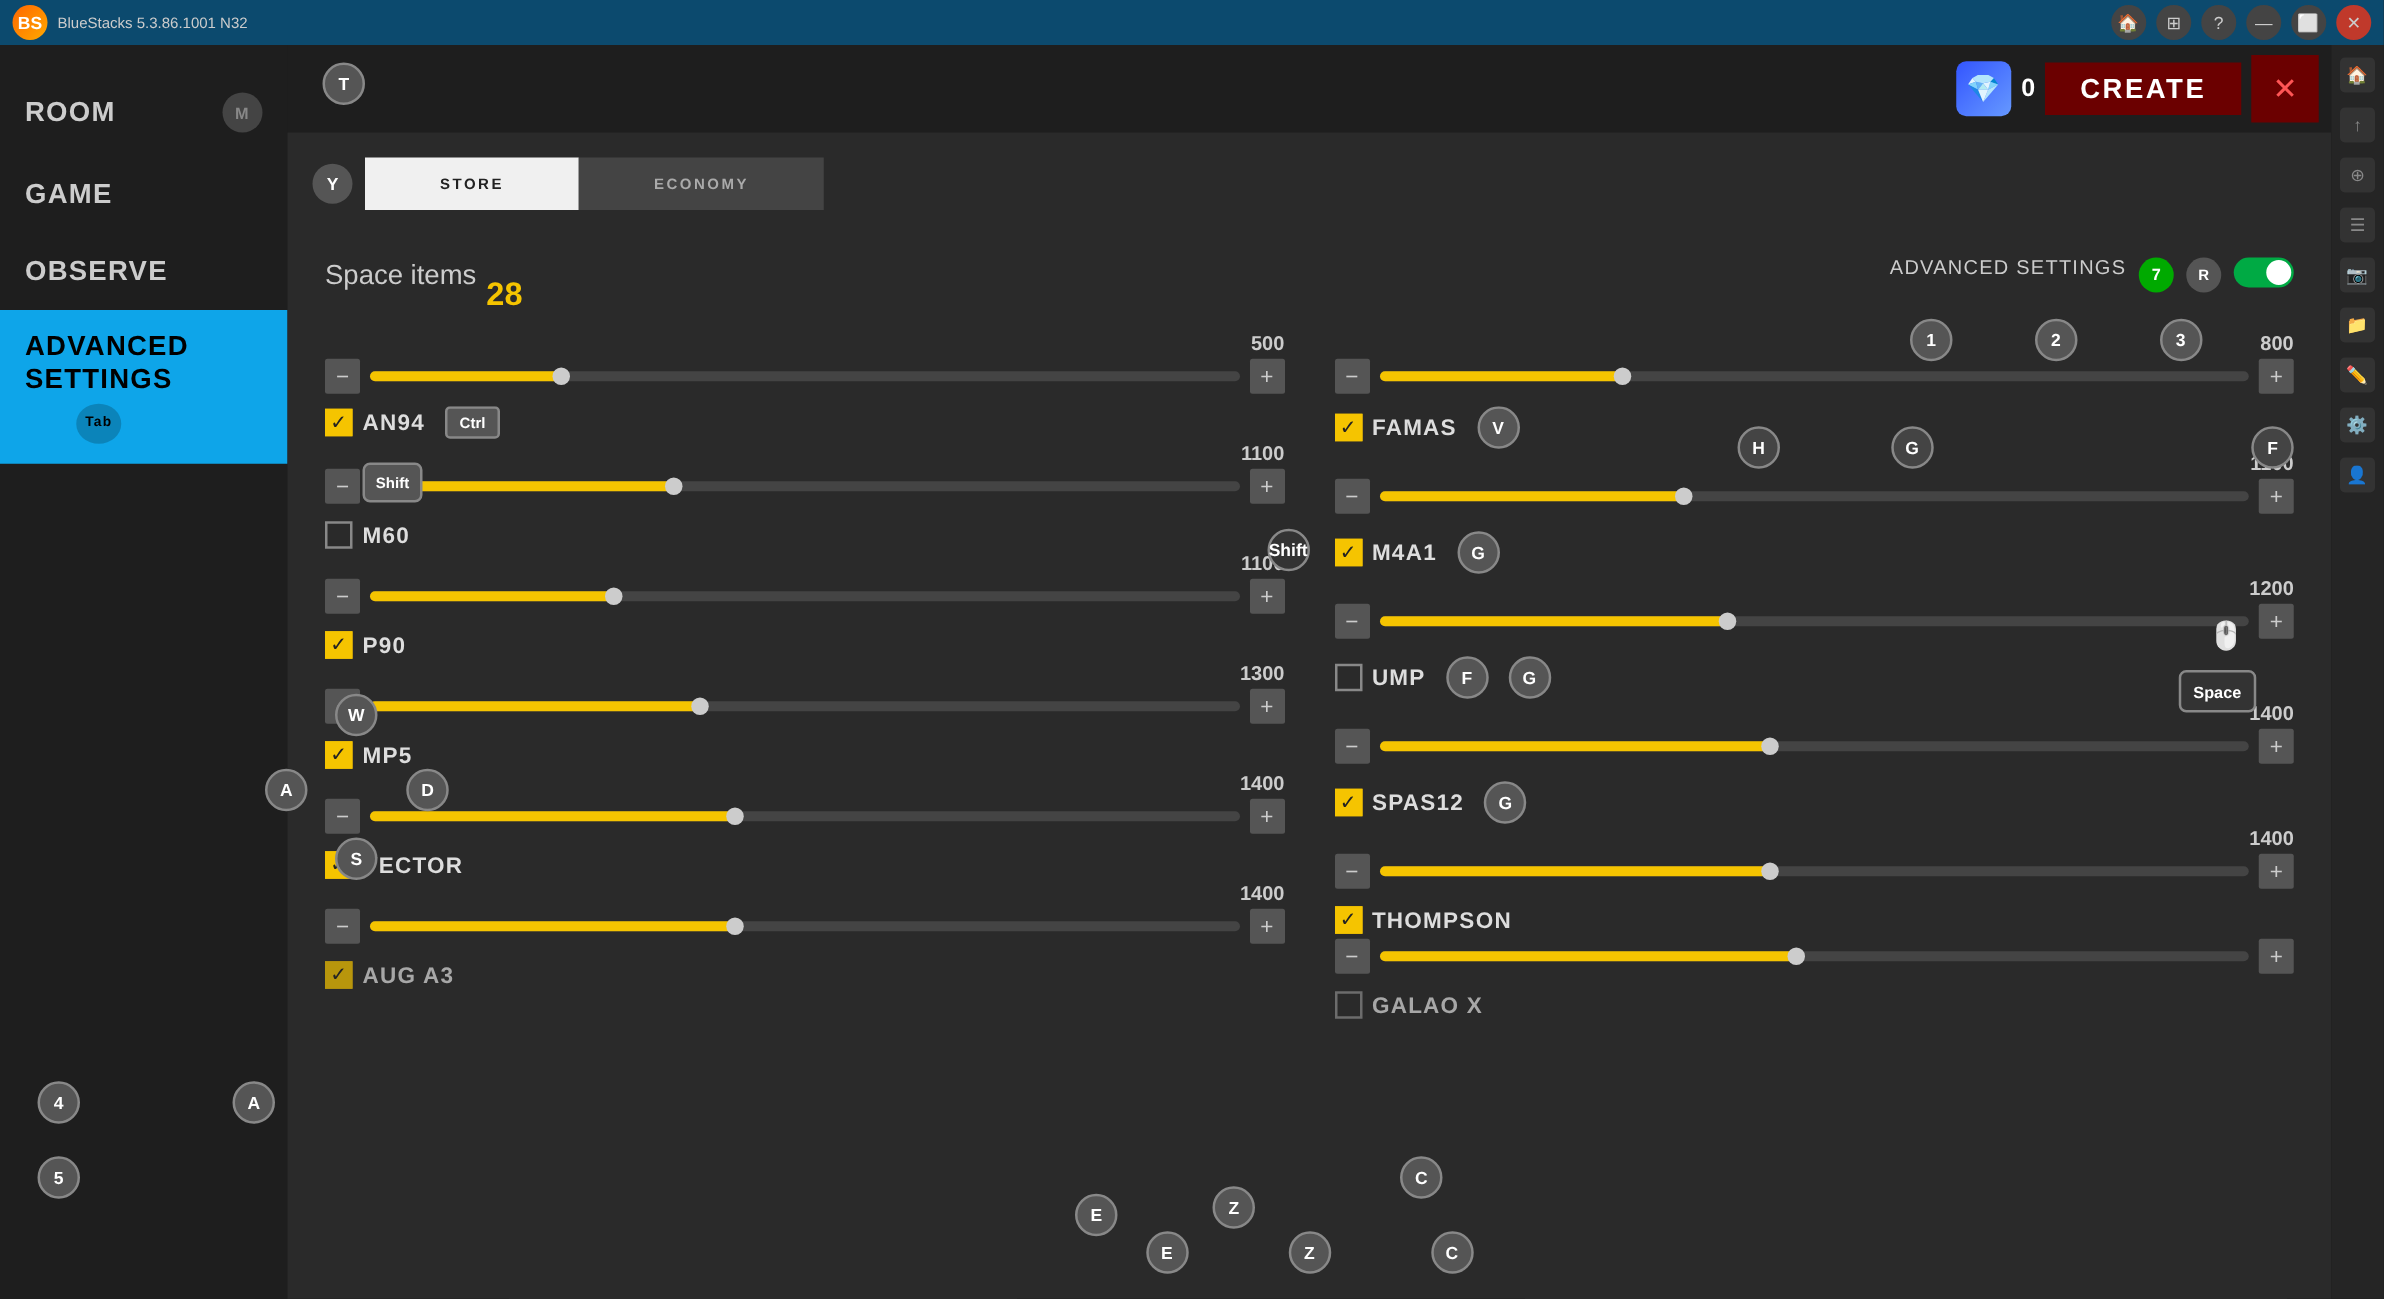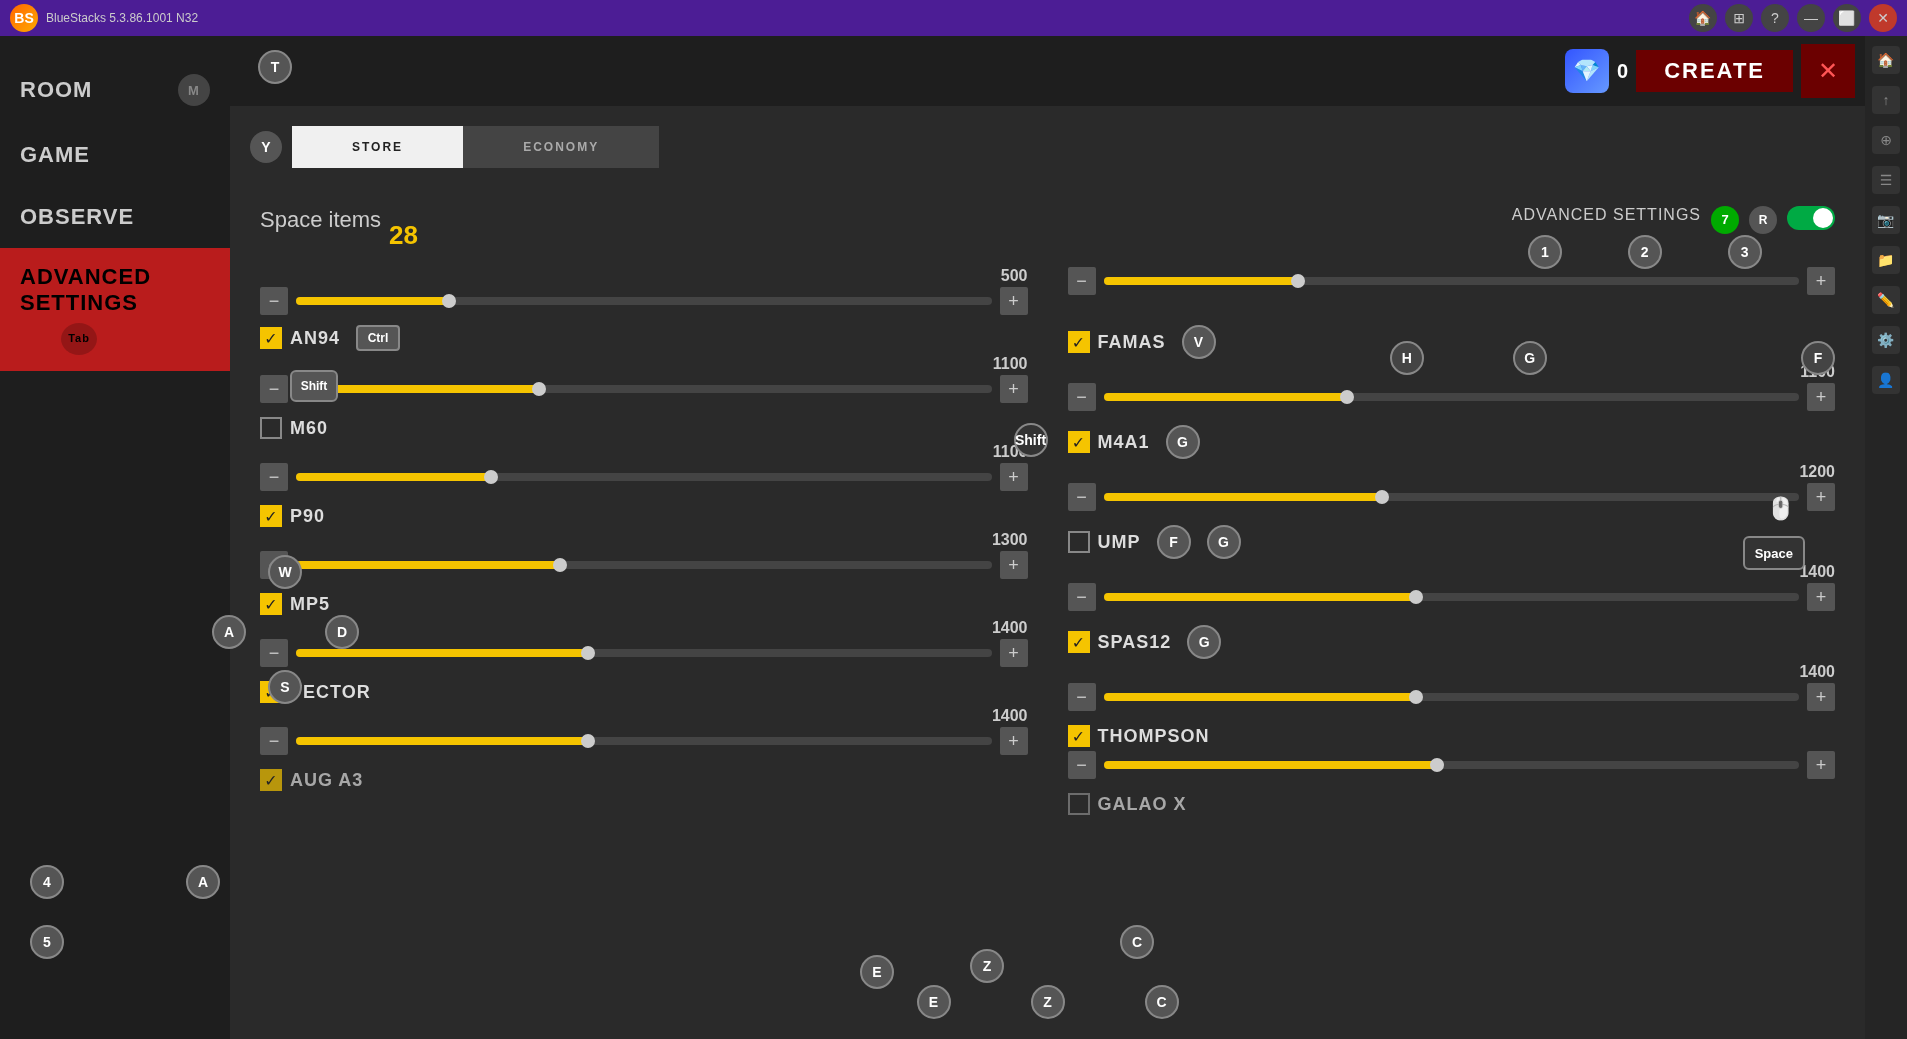--- a/index.html
+++ b/index.html
@@ -10,21 +10,21 @@
       font-family: 'Arial', sans-serif;
       overflow: hidden;
       position: relative;
     }
 
     
     .title-bar {
       position: absolute;
       top: 0; left: 0; right: 0;
       height: 36px;
-      background: #4c1d95;
+      background: #0c4a6e;
       display: flex;
       align-items: center;
       padding: 0 10px;
       z-index: 100;
     }
     .title-bar-logo {
       width: 28px; height: 28px;
       background: linear-gradient(135deg, #ff6600, #ffaa00);
       border-radius: 50%;
       display: flex; align-items: center; justify-content: center;
@@ -90,21 +90,21 @@
       color: #ccc;
       font-size: 22px;
       font-weight: bold;
       cursor: pointer;
       display: flex;
       align-items: center;
       justify-content: space-between;
       letter-spacing: 1px;
     }
     .sidebar-item.active {
-      background: #b91c1c;
+      background: #0ea5e9;
       color: #000;
       text-align: center;
     }
     .sidebar-badge {
       width: 32px; height: 32px;
       border-radius: 50%;
       background: #444;
       display: flex; align-items: center; justify-content: center;
       font-size: 13px;
       color: #888;
@@ -422,20 +422,23 @@
         <button class="slider-minus">−</button>
         <div class="slider-track">
           <div class="slider-fill" style="width:22%;"></div>
           <div class="slider-thumb" style="left:22%;"></div>
         </div>
         <button class="slider-plus">+</button>
       </div>
     </div>
 
     <div>
+      <div class="slider-value-row">
+        <span class="slider-value">800</span>
+      </div>
       <div class="slider-controls">
         <button class="slider-minus">−</button>
         <div class="slider-track">
           <div class="slider-fill" style="width:28%;"></div>
           <div class="slider-thumb" style="left:28%;"></div>
         </div>
         <button class="slider-plus">+</button>
       </div>
 
       <div style="position:relative; height:0;">

